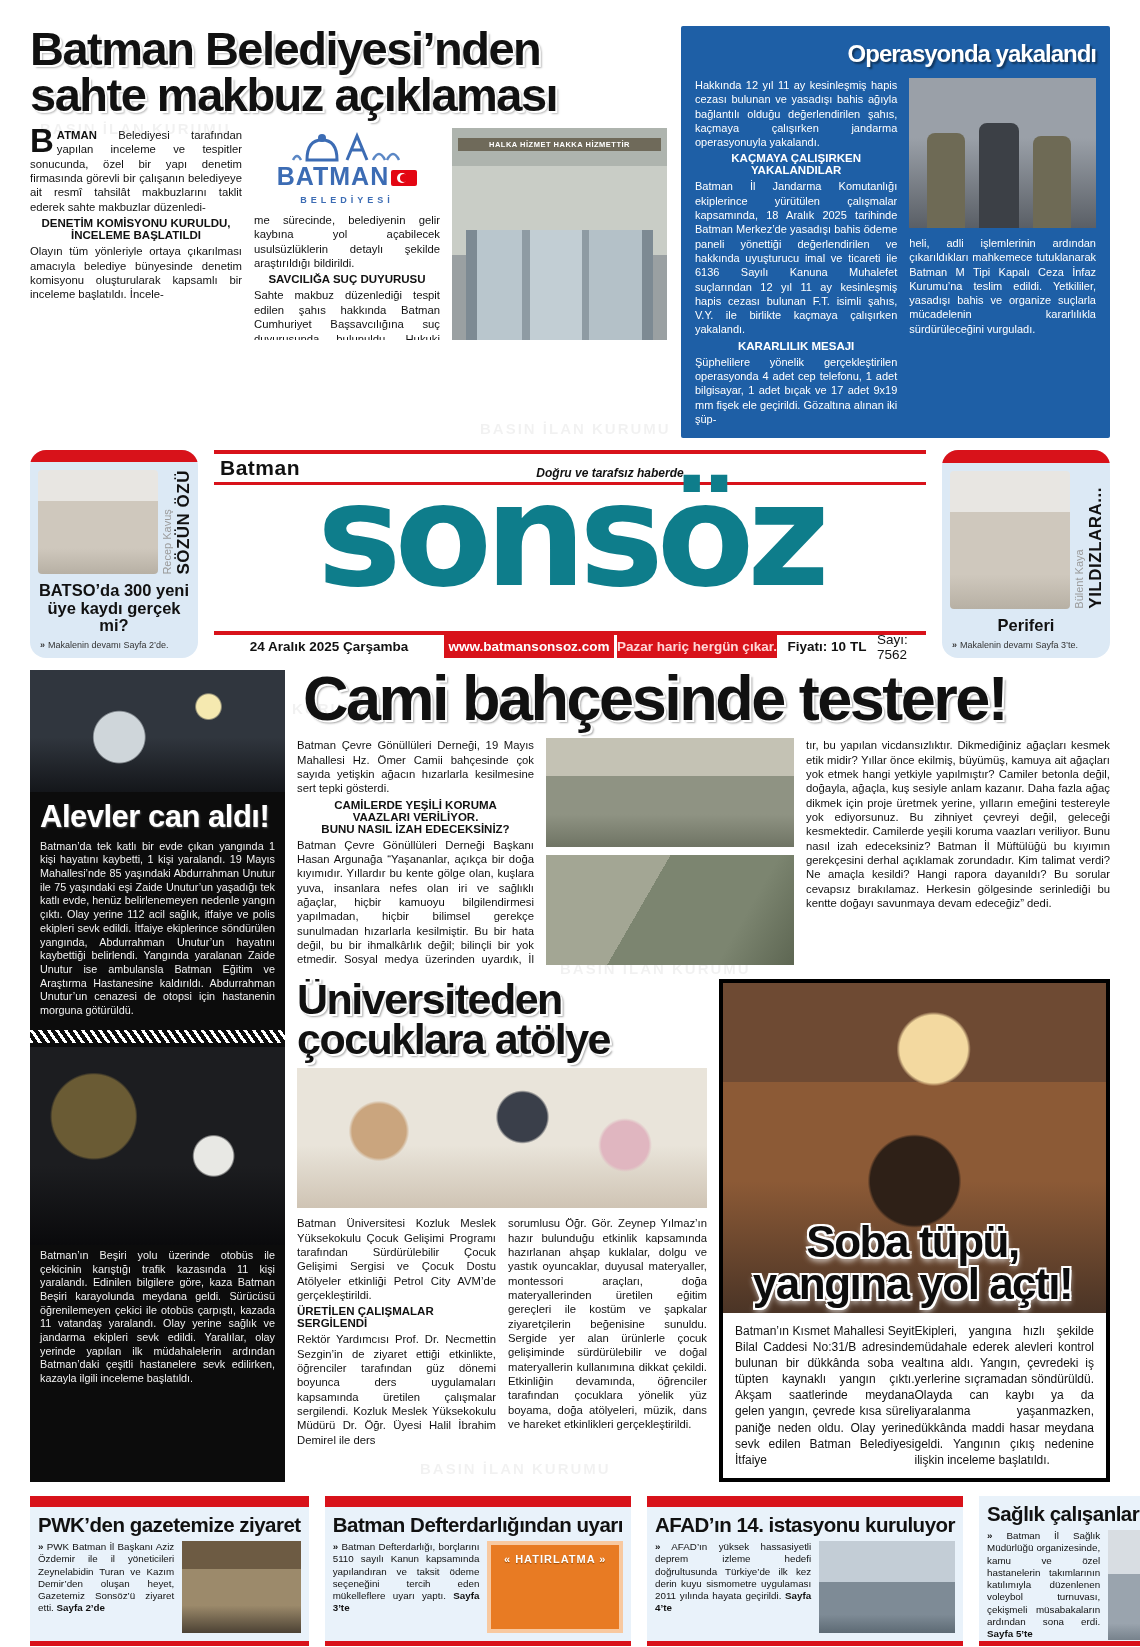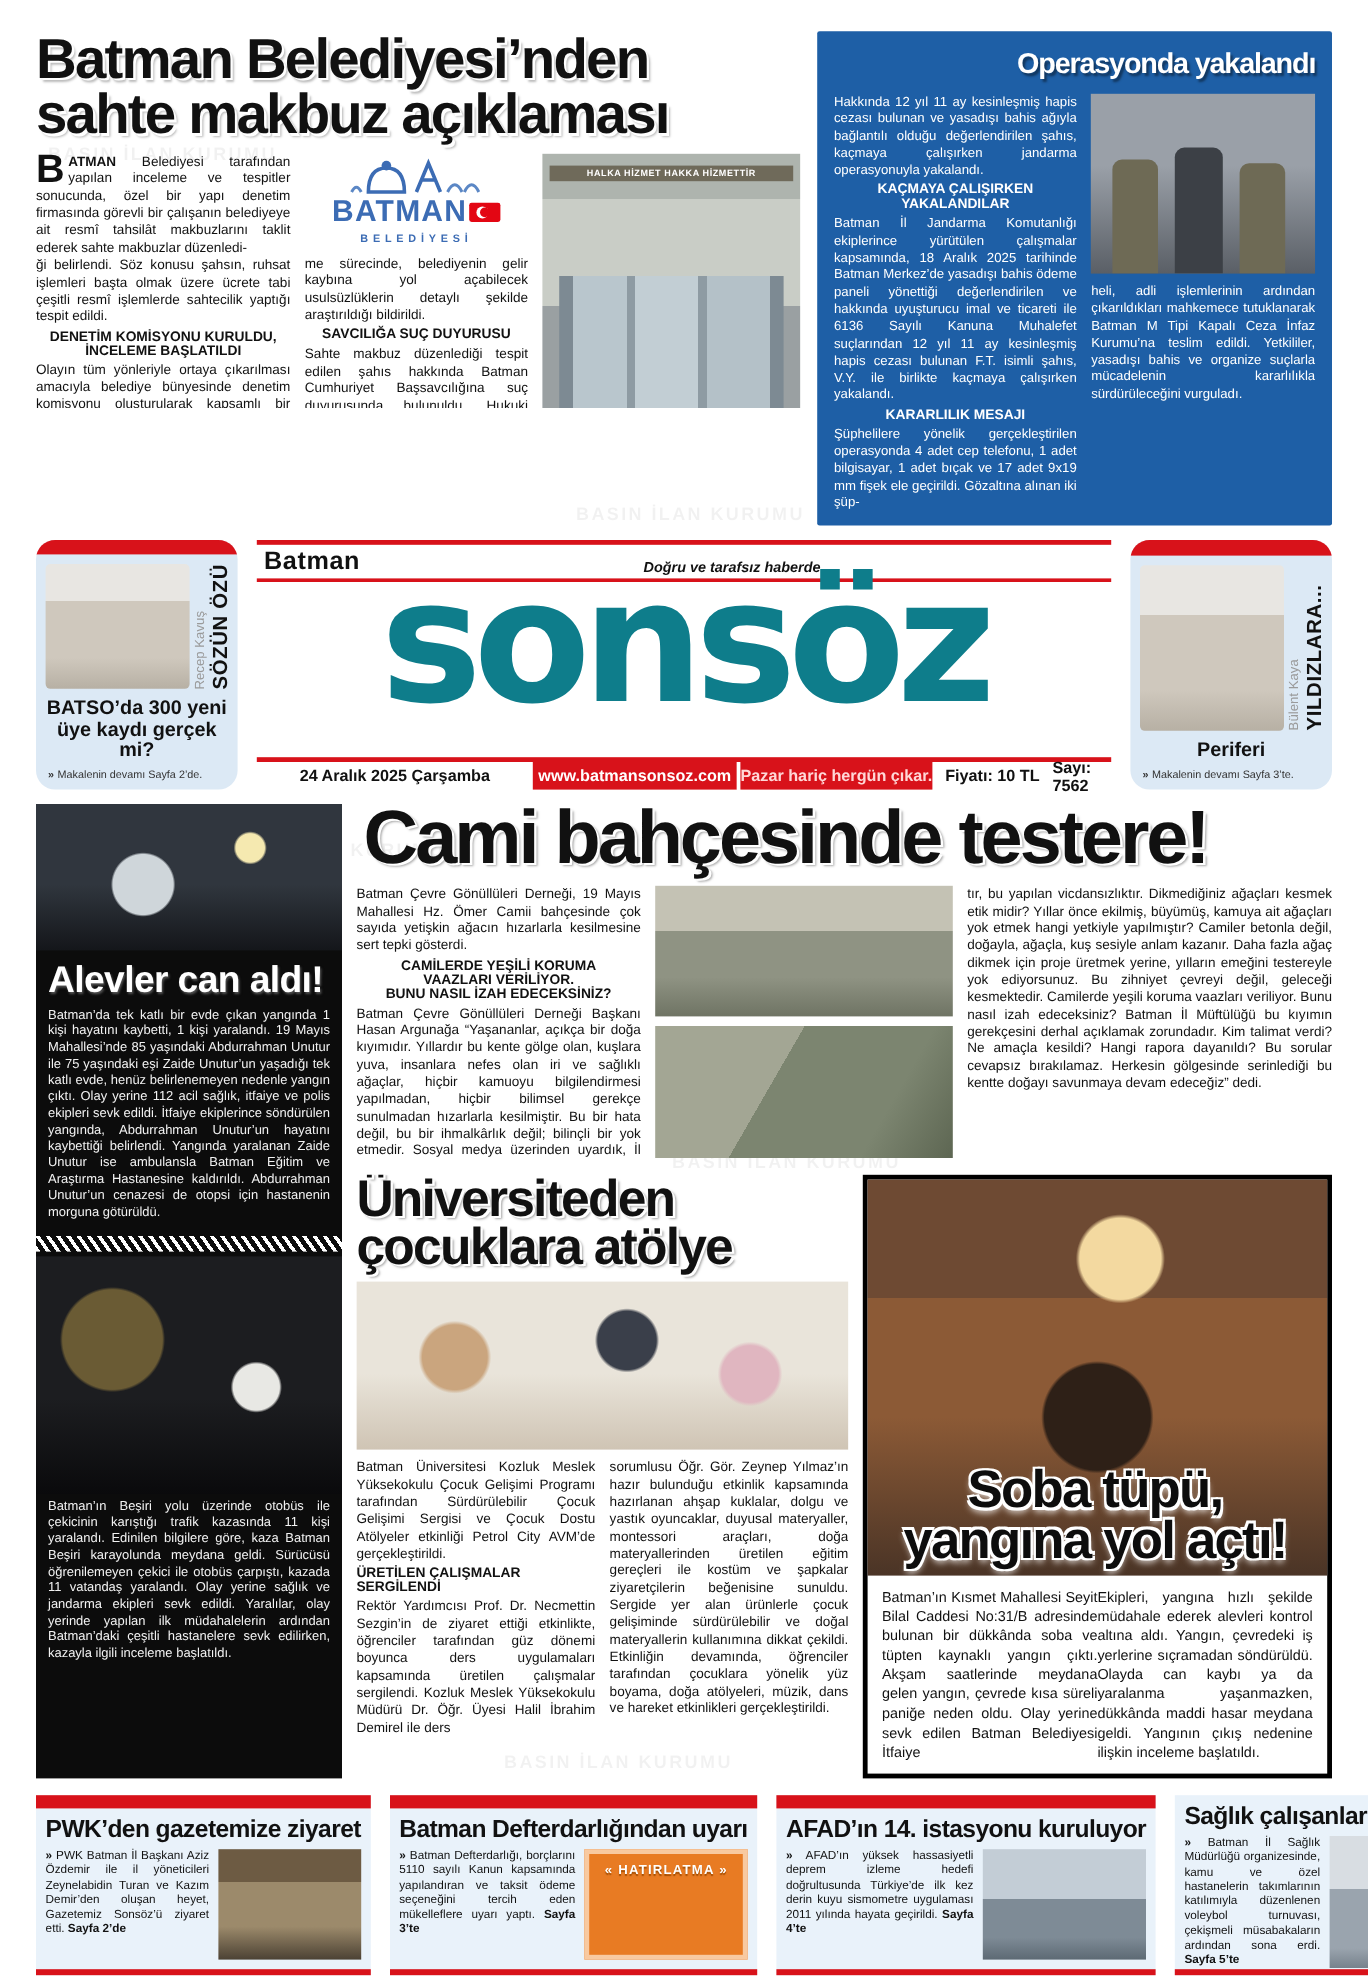--- a/index.html
+++ b/index.html
@@ -69,21 +69,21 @@
   .m-city{font-size:21px;font-weight:700;letter-spacing:.5px}
   .m-tag{flex:1;text-align:center;font-style:italic;font-size:12px;font-weight:600}
   .m-logo{flex:1;text-align:center;font-weight:800;color:var(--teal);font-size:142px;line-height:.78;letter-spacing:-7px;font-family:"DejaVu Sans",sans-serif;margin-top:-4px}
   .m-band{display:flex;border-top:4px solid var(--red);height:27px;align-items:stretch;font-size:13.5px}
   .m-band>div{display:flex;align-items:center;justify-content:center}
   .mb-date{width:230px;color:#111;font-weight:600}
   .mb-site{width:170px;background:var(--red);color:#fff;font-weight:700}
   .mb-div{width:3px;background:#fff}
   .mb-sched{width:160px;background:var(--red);color:#ffd7d7;font-weight:600}
   .mb-price{width:100px;font-weight:700}
-  .mb-issue{flex:1;font-weight:700}
+  .mb-issue{flex:1;font-weight:400}
   
   .main{display:flex;gap:12px;margin-top:12px;height:812px}
   .blackcol{width:255px;background:#0c0c0c;color:#fff;display:flex;flex-direction:column}
   .ph-amb{height:122px;background:radial-gradient(circle at 35% 55%,#cfd6da 0 14%,transparent 15%),radial-gradient(circle at 70% 30%,#f5e9b0 0 6%,transparent 7%),linear-gradient(180deg,#30363e 0 55%,#14161a 100%)}
   .blackcol h2{font-size:31px;font-weight:800;letter-spacing:-.5px;padding:10px 10px 4px 10px;line-height:.95;text-shadow:1px 1px 2px #555}
   .blackcol p.body{padding:4px 10px 8px 10px;font-size:10.8px;color:#f2f2f2}
   .hatch{height:13px;margin:4px 0;background:repeating-linear-gradient(55deg,#fff 0 3px,#0c0c0c 3px 7px)}
   .ph-truck{height:198px;background:radial-gradient(circle at 72% 55%,#e8e8e4 0 9%,transparent 10%),radial-gradient(circle at 25% 35%,#6a5b34 0 18%,transparent 19%),linear-gradient(180deg,#1c1d20 0 60%,#0a0a0c 100%)}
   .rightzone{flex:1;display:flex;flex-direction:column}
   .rightzone>h1{font-size:63px;font-weight:800;letter-spacing:-2.5px;line-height:.92;padding-left:6px;text-shadow:2px 2px 0 #fff,3px 3px 2px #aaa}
@@ -145,21 +145,20 @@
   <div class="top">
 
     <article class="atl">
       <h1>
         <span>Batman Belediyesi’nden</span><br>
         <span>sahte makbuz açıklaması</span>
       </h1>
       <div class="atl-body clip">
         <div class="atl-c1 just">
           <p class="body"><span class="dropcap">B</span><span class="leadbold">ATMAN</span><span> Belediyesi tarafından yapılan inceleme ve tespitler sonucunda, özel bir yapı denetim firmasında görevli bir çalışanın belediyeye ait resmî tahsilât makbuzlarını taklit ederek sahte makbuzlar düzenledi-</span></p>
-          <p class="body">ği belirlendi. Söz konusu şahsın, ruhsat işlemleri başta olmak üzere ücrete tabi çeşitli resmî işlemlerde sahtecilik yaptığı tespit edildi.</p>
           <p class="subhead">DENETİM KOMİSYONU KURULDU, İNCELEME BAŞLATILDI</p>
           <p class="body">Olayın tüm yönleriyle ortaya çıkarılması amacıyla belediye bünyesinde denetim komisyonu oluşturularak kapsamlı bir inceleme başlatıldı. İncele-</p>
         </div>
         <div class="atl-c2 just">
           <div class="bellogo">
             <svg width="120" height="34" viewBox="0 0 120 34">
               <path d="M20 30 Q20 10 35 10 Q50 10 50 30 Z" fill="none" stroke="#3c6cb4" stroke-width="3"></path>
               <circle cx="35" cy="8" r="4" fill="#3c6cb4"></circle>
               <path d="M60 30 L70 6 L80 30 M64 20 L76 20" stroke="#3c6cb4" stroke-width="3" fill="none"></path>
               <path d="M6 30 Q10 22 14 30 M86 30 Q92 18 98 30 M100 30 Q106 18 112 30" stroke="#5b87c5" stroke-width="2.5" fill="none"></path>

